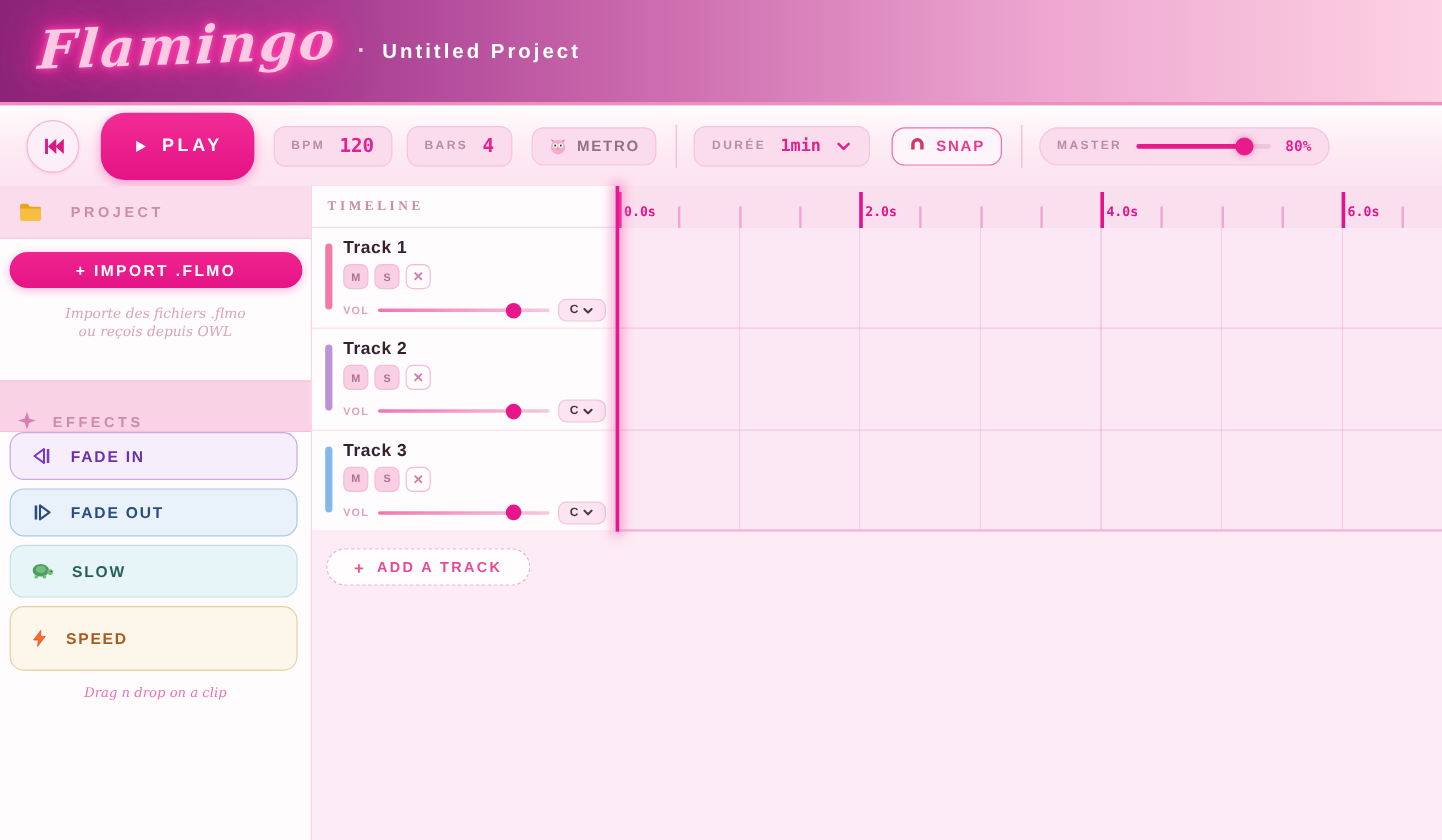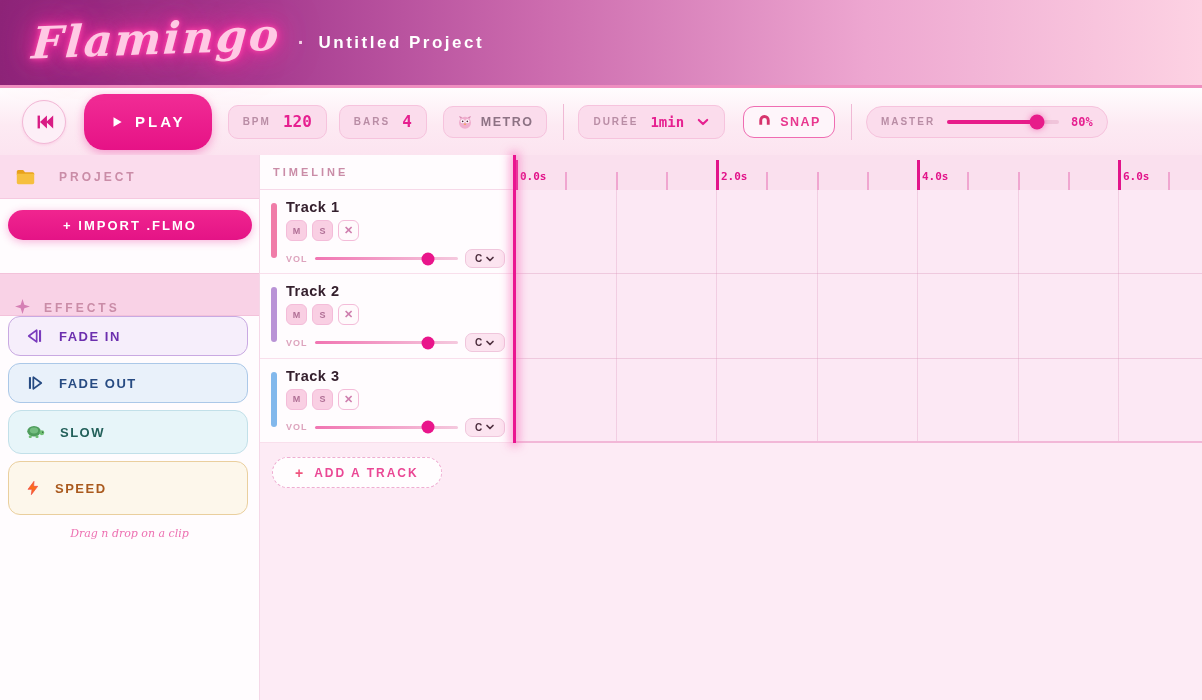--- a/index.html
+++ b/index.html
@@ -93,35 +93,35 @@
   }
   .effects-list{ padding:0 8px 0; }
   .effect-btn{
     width:240px; height:40px; border-radius:12px; display:flex; align-items:center; gap:14px;
     padding-left:16px; margin-bottom:7px; cursor:pointer; border:1.5px solid;
     font-size:13px; font-weight:bold; letter-spacing:1.5px; font-family:"Liberation Sans",sans-serif;
     background:#fff;
   }
   .effect-fade-in{ background:#f6eefb; border-color:#c9a9e2; color:#6c2fae; }
   .effect-fade-out{ background:#e9f1fa; border-color:#abc8e8; color:#274b82; }
-  .effect-slow{ background:#e7f5f9; border-color:#c2e0e9; color:#23605a; height:44px;border-radius:13px; }
+  .effect-slow{ background:#e7f5f9; border-color:#c2e0e9; color:#23605a; height:44px; }
   .effect-speed{ background:#fdf7eb; border-color:#eacf9e; color:#aa5a1e; height:54px; margin-top:3px;}
   .drag-caption{ margin-top:12px; text-align:center; font-family:"DejaVu Serif",serif; font-style:italic;
     font-size:11px; color:#ed70b1; }
 
   
   .timeline-section{ position:relative; flex:1; background:#fdebf5; }
   .tracks-panel{
     position:absolute; left:0; top:0; width:255px; height:288px; background:#fffcfe;
   }
   .panel-header{
     height:35px; display:flex; align-items:center; padding-left:13px;
     border-bottom:1px solid #f7d9e9;
   }
-  .panel-header-label{ font-size:11px; font-weight:bold; letter-spacing:3px; color:#ca8ca7; }
+  .panel-header-label{ font-size:11px; font-weight:bold; letter-spacing:3px; color:#ca8ca7;font-family:Liberation Serif, serif; }
   .track-row{ position:relative; height:84.33px; border-bottom:1px solid #f9dfec; padding:9px 10px 0 26px; }
   .track-color-bar{ position:absolute; left:11px; top:13px; width:6px; height:55px; border-radius:3px; }
   .track-name{ font-size:14.5px; font-weight:bold; color:#35202e; letter-spacing:.5px; }
   .track-btns{ display:flex; gap:5px; margin-top:5px; }
   .sq-btn{
     width:21px; height:21px; border-radius:6px; background:#f9cfe3; border:1px solid #f4bcd9;
     font-size:9px; font-weight:bold; color:#b06f95; cursor:pointer; display:flex;
     align-items:center; justify-content:center; font-family:"Liberation Sans",sans-serif;
   }
   .sq-btn.remove{ background:#fffafc; color:#cf7fae; font-size:11px; }
@@ -273,20 +273,24 @@
         <svg width="19" height="16" viewBox="0 0 24 20">
           <path fill="#e8a21c" d="M1 3a2 2 0 0 1 2-2h6l2.4 3H21a2 2 0 0 1 2 2v1H1z"></path>
           <path fill="#f6bf3f" d="M1 6h22v11a2 2 0 0 1-2 2H3a2 2 0 0 1-2-2z"></path>
         </svg>
       </span>
       <span class="side-header-label">PROJECT</span>
     </div>
 
     <button class="import-btn">+ IMPORT .FLMO</button>
 
+    <div class="import-caption">
+      <div>Importe des fichiers .flmo</div>
+      <div>ou reçois depuis OWL</div>
+    </div>
 
     <div class="effects-header">
       <span class="icon">
         <svg width="17" height="17" viewBox="0 0 24 24">
             <path fill="#d57fb4" d="M12 1.5 14.6 9.4 22.5 12 14.6 14.6 12 22.5 9.4 14.6 1.5 12 9.4 9.4z"></path>
           </svg>
       </span>
       <span class="side-header-label">EFFECTS</span>
     </div>
 

